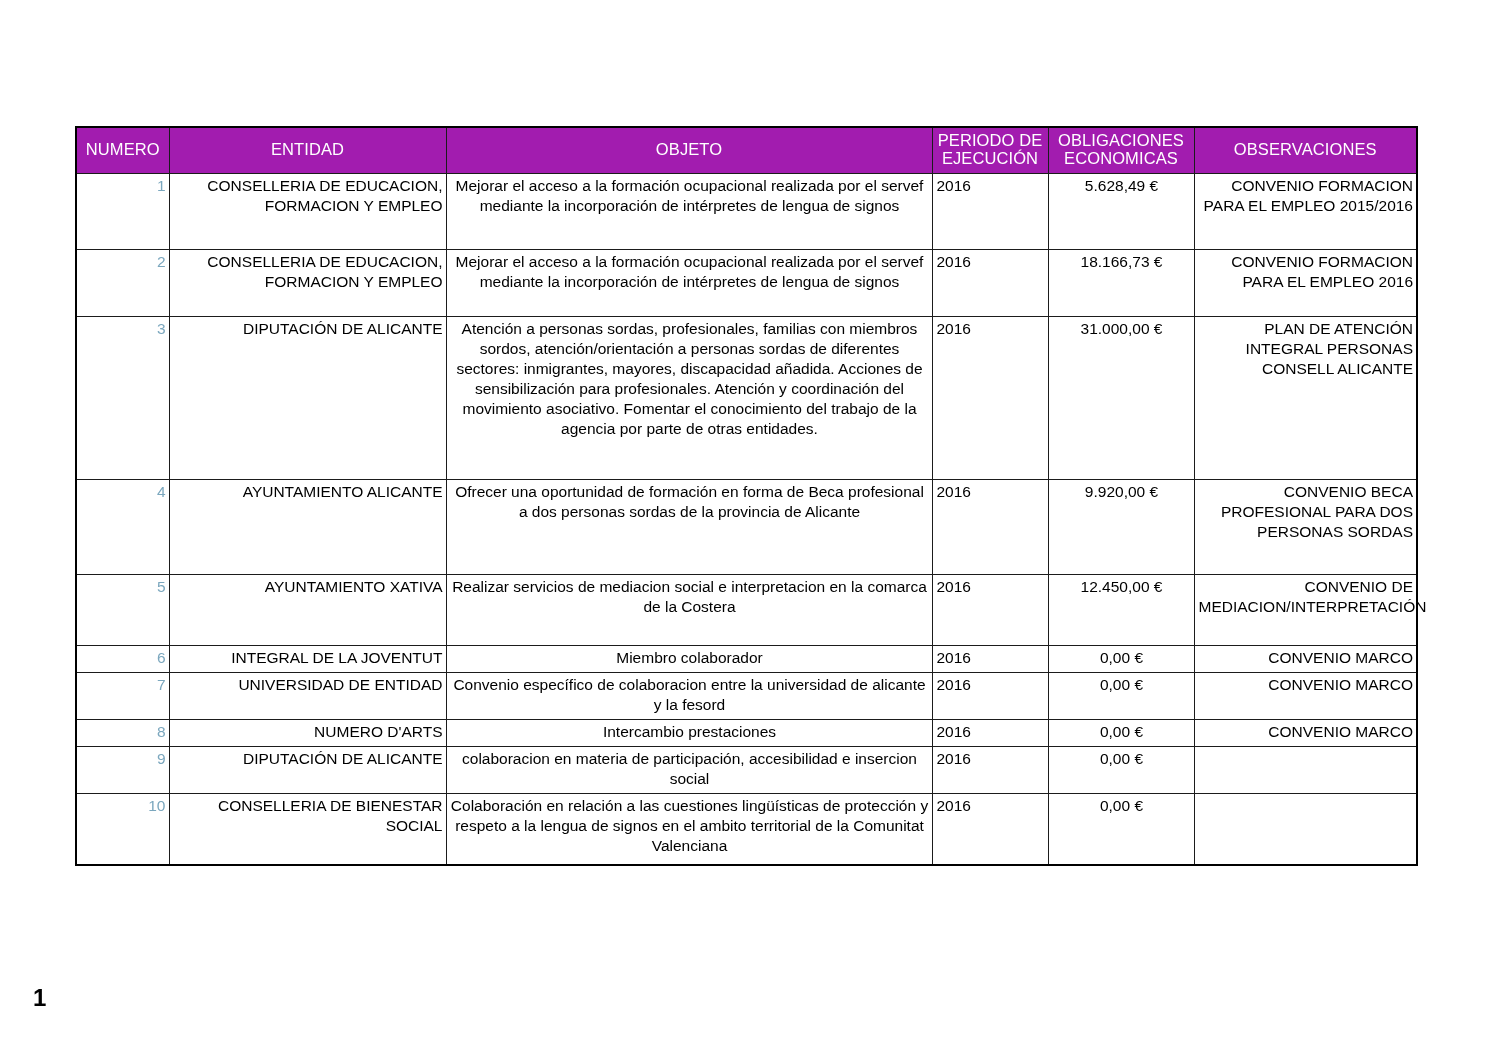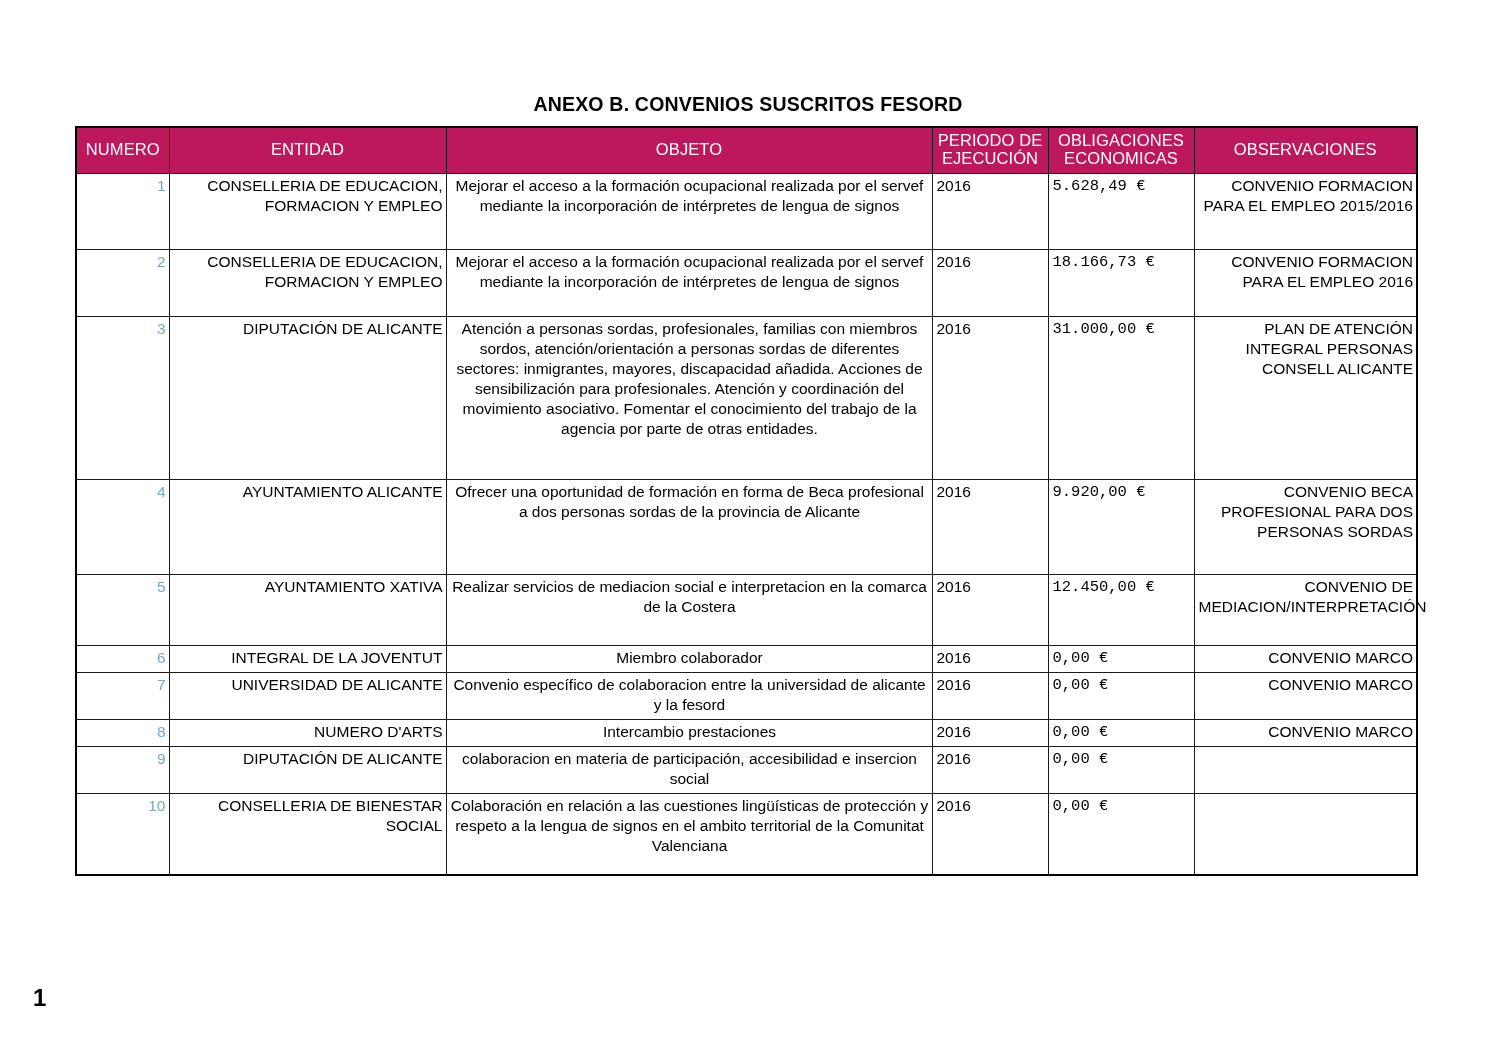--- a/index.html
+++ b/index.html
@@ -47,21 +47,21 @@
     border: 2px solid #000000;
   }
   table.anexo col.c-num      { width: 93px; }
   table.anexo col.c-entidad  { width: 277px; }
   table.anexo col.c-objeto   { width: 486px; }
   table.anexo col.c-periodo  { width: 116px; }
   table.anexo col.c-oblig    { width: 146px; }
   table.anexo col.c-observ   { width: 223px; }
 
   table.anexo th {
-    background: #be185d;
+    background: #a21caf;
     color: #ffffff;
     font-weight: normal;
     font-size: 16.5px;
     text-align: center;
     vertical-align: middle;
     border: 1.6px solid #1b1b1b;
     padding: 4px 4px 5px 4px;
     line-height: 1.08;
     letter-spacing: 0.1px;
   }
@@ -86,45 +86,43 @@
   td.objeto {
     text-align: center;
     padding-left: 5px;
   }
   td.periodo {
     text-align: left;
     padding-right: 3px;
     white-space: nowrap;
   }
   td.oblig {
-    text-align: left;
+    text-align: center;
     padding-right: 3px;
     white-space: nowrap;
-    font-family: Liberation Mono, monospace;
   }
   td.observ {
     text-align: right;
     padding-left: 4px;
   }
   .page-number {
     position: absolute;
     left: 33px;
     top: 986px;
     font-size: 24px;
     font-weight: bold;
     color: #000000;
     line-height: 1;
   }
 </style>
 </head>
 <body>
 
 <div class="page">
 
-  <div class="doc-title">ANEXO B. CONVENIOS SUSCRITOS FESORD</div>
 
   <div class="table-wrap">
     <table class="anexo">
       <colgroup>
         <col class="c-num">
         <col class="c-entidad">
         <col class="c-objeto">
         <col class="c-periodo">
         <col class="c-oblig">
         <col class="c-observ">
@@ -183,21 +181,21 @@
           <tr style="height: 27px;">
             <td class="num">6</td>
             <td class="entidad">INTEGRAL DE LA JOVENTUT</td>
             <td class="objeto">Miembro colaborador</td>
             <td class="periodo">2016</td>
             <td class="oblig">0,00 €</td>
             <td class="observ">CONVENIO MARCO</td>
           </tr>
           <tr style="height: 47px;">
             <td class="num">7</td>
-            <td class="entidad">UNIVERSIDAD DE ALICANTE</td>
+            <td class="entidad">UNIVERSIDAD DE ENTIDAD</td>
             <td class="objeto">Convenio específico de colaboracion entre la universidad de alicante y la fesord</td>
             <td class="periodo">2016</td>
             <td class="oblig">0,00 €</td>
             <td class="observ">CONVENIO MARCO</td>
           </tr>
           <tr style="height: 27px;">
             <td class="num">8</td>
             <td class="entidad">NUMERO D'ARTS</td>
             <td class="objeto">Intercambio prestaciones</td>
             <td class="periodo">2016</td>
@@ -205,21 +203,21 @@
             <td class="observ">CONVENIO MARCO</td>
           </tr>
           <tr style="height: 47px;">
             <td class="num">9</td>
             <td class="entidad">DIPUTACIÓN DE ALICANTE</td>
             <td class="objeto">colaboracion en materia de participación, accesibilidad e insercion social</td>
             <td class="periodo">2016</td>
             <td class="oblig">0,00 €</td>
             <td class="observ"></td>
           </tr>
-          <tr style="height: 82px;">
+          <tr style="height: 72px;">
             <td class="num">10</td>
             <td class="entidad">CONSELLERIA DE BIENESTAR SOCIAL</td>
             <td class="objeto">Colaboración en relación a las cuestiones lingüísticas de protección y respeto a la lengua de signos en el ambito territorial de la Comunitat Valenciana</td>
             <td class="periodo">2016</td>
             <td class="oblig">0,00 €</td>
             <td class="observ"></td>
           </tr>
         </tbody>
     </table>
   </div>

